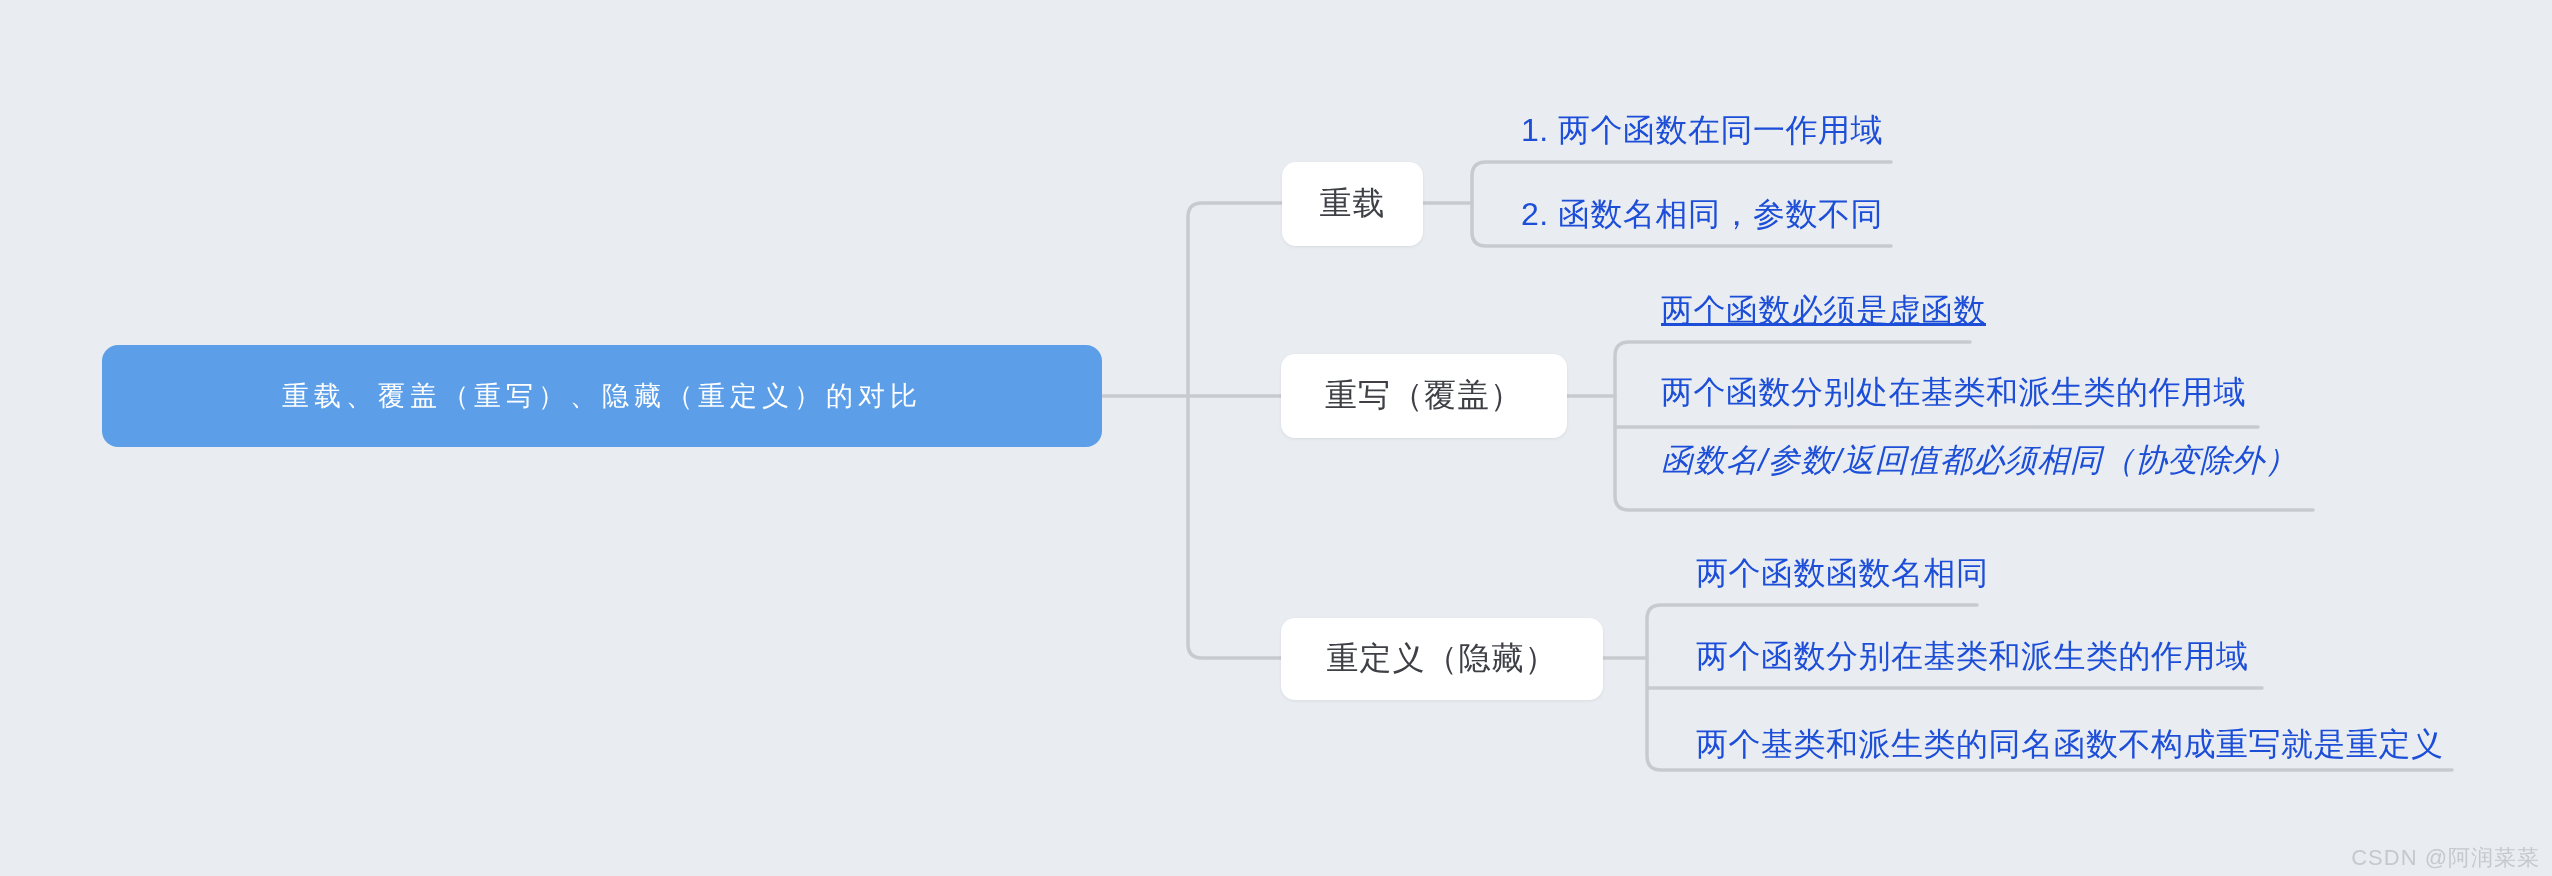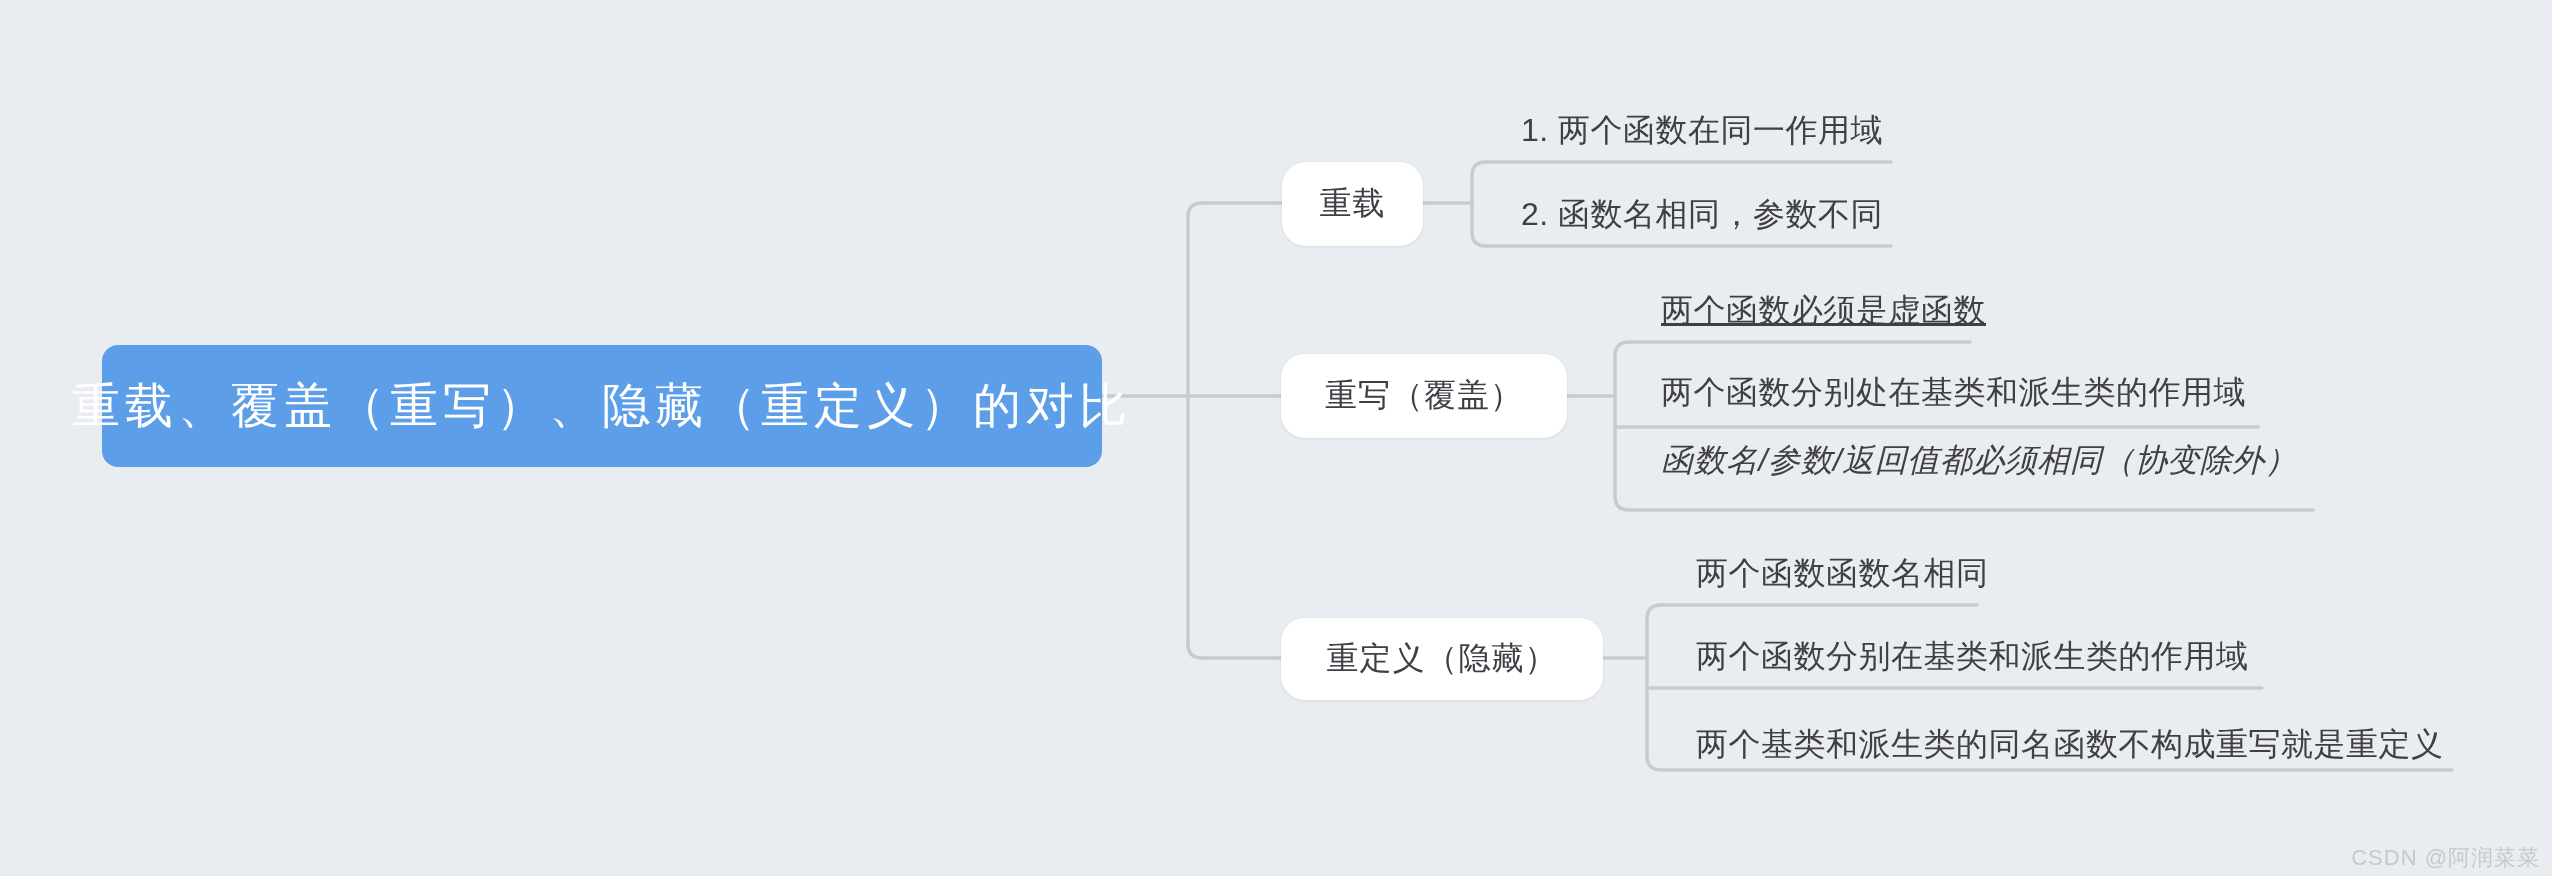--- a/index.html
+++ b/index.html
@@ -24,46 +24,46 @@
     position: absolute;
     left: 0; top: 0;
     width: 2552px;
     height: 876px;
   }
   .topic-box {
     position: absolute;
     display: flex;
     align-items: center;
     justify-content: center;
-    border-radius: 24px;
+    border-radius: 14px;
     box-sizing: border-box;
     white-space: nowrap;
   }
   .root-node {
     left: 102px; top: 345px;
-    width: 1000px; height: 122px;
+    width: 1000px; height: 102px;
     background: #5C9FE8;
     color: #FFFFFF;
-    font-size: 48px;
+    font-size: 27px;
     letter-spacing: 5px;
     border-radius: 16px;
   }
   .branch-node {
     background: #FFFFFF;
     color: #3E4046;
     font-size: 32px;
     letter-spacing: 1px;
     box-shadow: 0 1px 3px rgba(60,70,90,0.10);
   }
   #branch-overload    { left: 1282px; top: 162px; width: 141px; height: 84px; }
   #branch-override    { left: 1281px; top: 354px; width: 286px; height: 84px; }
   #branch-redefine    { left: 1281px; top: 618px; width: 322px; height: 82px; }
   .child-topic {
     position: absolute;
-    color: #404040;
+    color: #1d4ed8;
     font-size: 32px;
     line-height: 40px;
     height: 40px;
     white-space: nowrap;
     letter-spacing: 0.5px;
   }
   .watermark {
     position: absolute;
     right: 12px;
     top: 843px;

